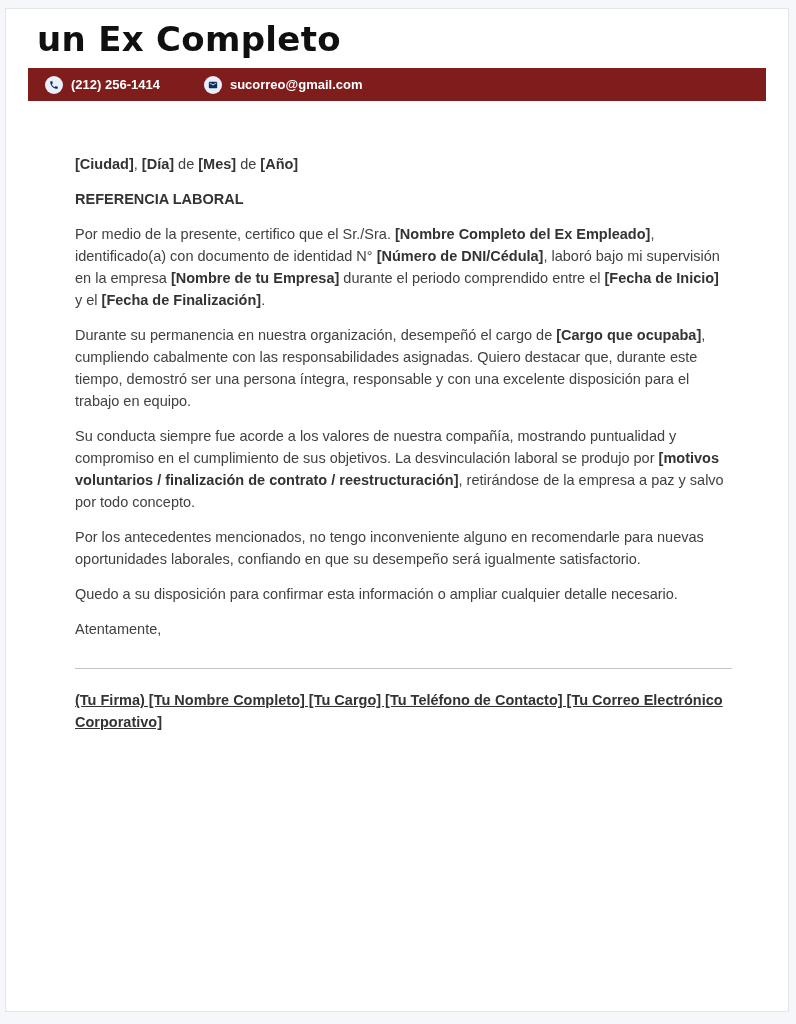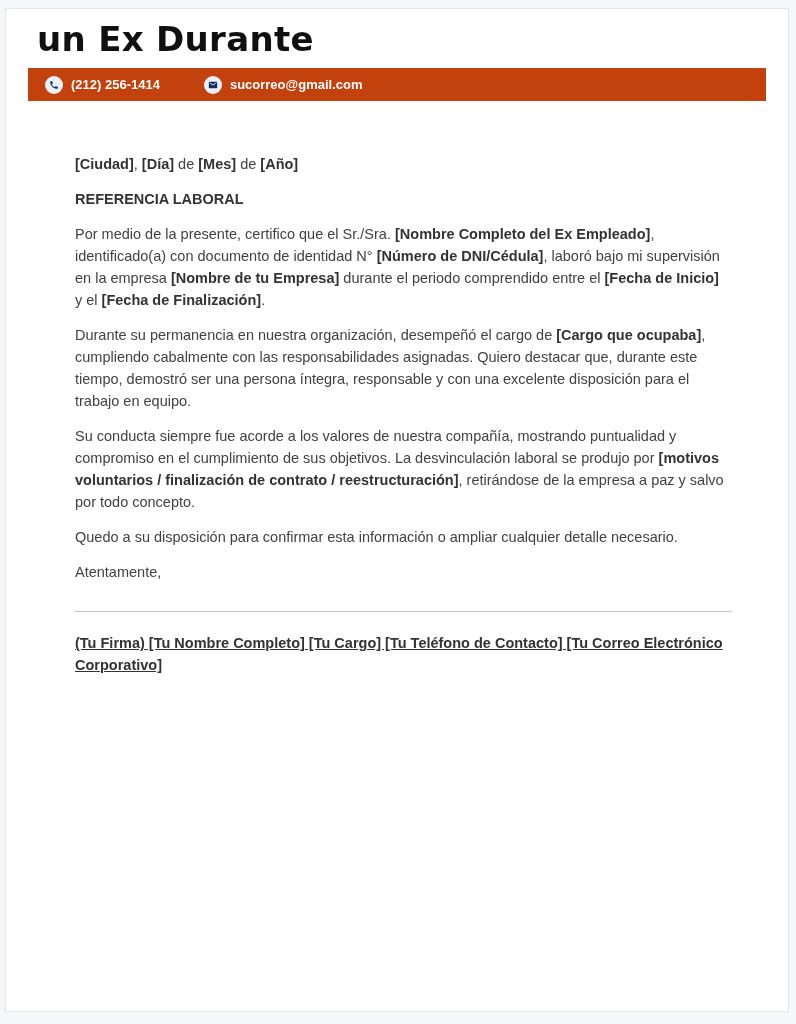--- a/index.html
+++ b/index.html
@@ -24,21 +24,21 @@
     font-weight: 800;
     line-height: 1.42;
     letter-spacing: 0.3px;
     color: #101010;
     font-family: "DejaVu Sans", "Liberation Sans", sans-serif;
   }
   .title span { display: block; }
   .contact-bar {
     margin: 5px 22px 0 22px;
     height: 33px;
-    background: #c2410c;
+    background: #7f1d1d;
     display: flex;
     align-items: center;
     padding-left: 17px;
     gap: 44px;
   }
   .contact-item {
     display: flex;
     align-items: center;
     gap: 8px;
     color: #ffffff;
@@ -77,21 +77,21 @@
     color: #333333;
     text-decoration: underline;
   }
 </style>
 </head>
 <body>
 
 <div class="card">
 
   <h1 class="title">
-    <span>un Ex Durante</span>
+    <span>un Ex Completo</span>
   </h1>
 
   <div class="contact-bar">
     <div class="contact-item">
       <span class="icon-circle">
         <svg viewBox="0 0 24 24">
             <path d="M6.62 10.79c1.44 2.83 3.76 5.14 6.59 6.59l2.2-2.2c.27-.27.67-.36 1.02-.24 1.12.37 2.33.57 3.57.57.55 0 1 .45 1 1V20c0 .55-.45 1-1 1-9.39 0-17-7.61-17-17 0-.55.45-1 1-1h3.5c.55 0 1 .45 1 1 0 1.25.2 2.45.57 3.57.11.35.03.74-.25 1.02l-2.2 2.2z"></path>
           </svg>
       </span>
       <span>(212) 256-1414</span>
@@ -105,20 +105,21 @@
       <span>sucorreo@gmail.com</span>
     </div>
   </div>
 
   <div class="letter">
       <p><span class="b">[Ciudad]</span><span>, </span><span class="b">[Día]</span><span> de </span><span class="b">[Mes]</span><span> de </span><span class="b">[Año]</span></p>
       <p class="bold"><span class="b">REFERENCIA LABORAL</span></p>
       <p><span>Por medio de la presente, certifico que el Sr./Sra. </span><span class="b">[Nombre Completo del Ex Empleado]</span><span>, identificado(a) con documento de identidad N° </span><span class="b">[Número de DNI/Cédula]</span><span>, laboró bajo mi supervisión en la empresa </span><span class="b">[Nombre de tu Empresa]</span><span> durante el periodo comprendido entre el </span><span class="b">[Fecha de Inicio]</span><span> y el </span><span class="b">[Fecha de Finalización]</span><span>.</span></p>
       <p><span>Durante su permanencia en nuestra organización, desempeñó el cargo de </span><span class="b">[Cargo que ocupaba]</span><span>, cumpliendo cabalmente con las responsabilidades asignadas. Quiero destacar que, durante este tiempo, demostró ser una persona íntegra, responsable y con una excelente disposición para el trabajo en equipo.</span></p>
       <p><span>Su conducta siempre fue acorde a los valores de nuestra compañía, mostrando puntualidad y compromiso en el cumplimiento de sus objetivos. La desvinculación laboral se produjo por </span><span class="b">[motivos voluntarios / finalización de contrato / reestructuración]</span><span>, retirándose de la empresa a paz y salvo por todo concepto.</span></p>
+      <p><span>Por los antecedentes mencionados, no tengo inconveniente alguno en recomendarle para nuevas oportunidades laborales, confiando en que su desempeño será igualmente satisfactorio.</span></p>
       <p><span>Quedo a su disposición para confirmar esta información o ampliar cualquier detalle necesario.</span></p>
       <p><span>Atentamente,</span></p>
     </div>
 
   <hr class="divider">
 
   <p class="signature">(Tu Firma) [Tu Nombre Completo] [Tu Cargo] [Tu Teléfono de Contacto] [Tu Correo Electrónico Corporativo]</p>
 
 </div>
 

